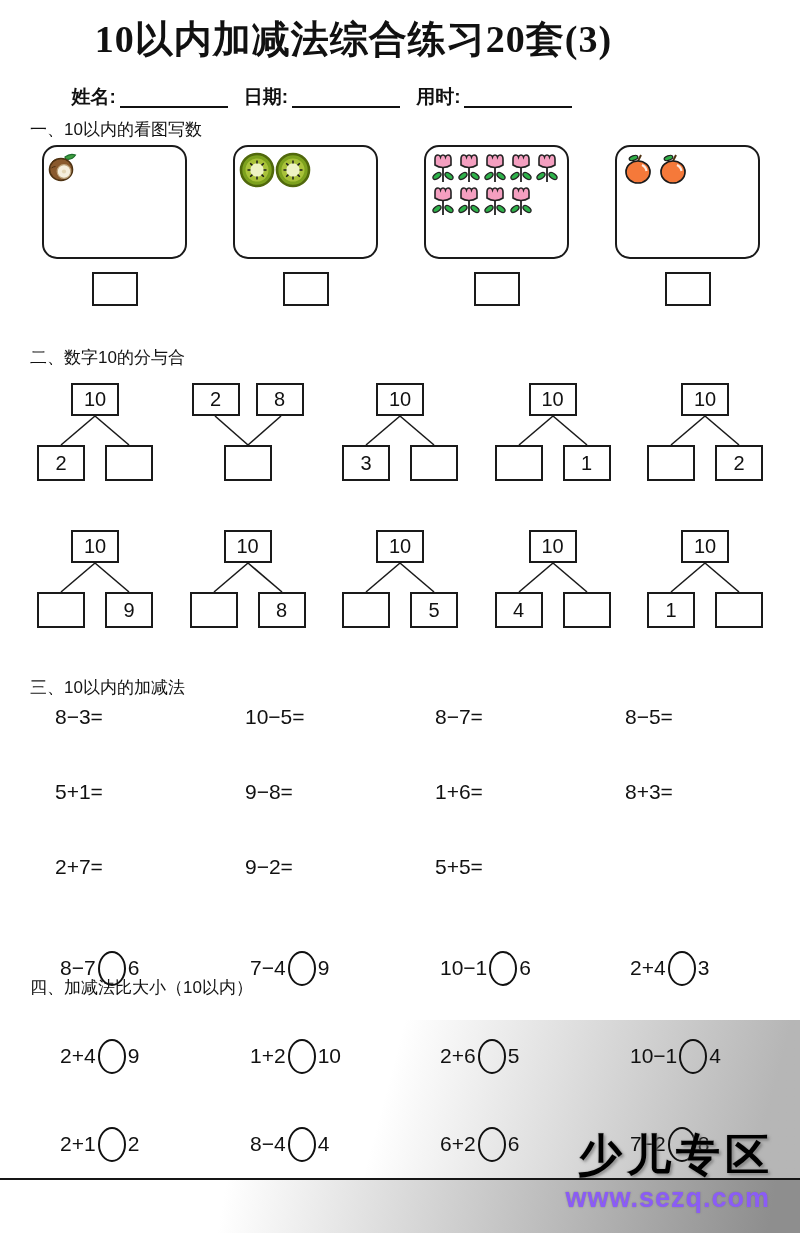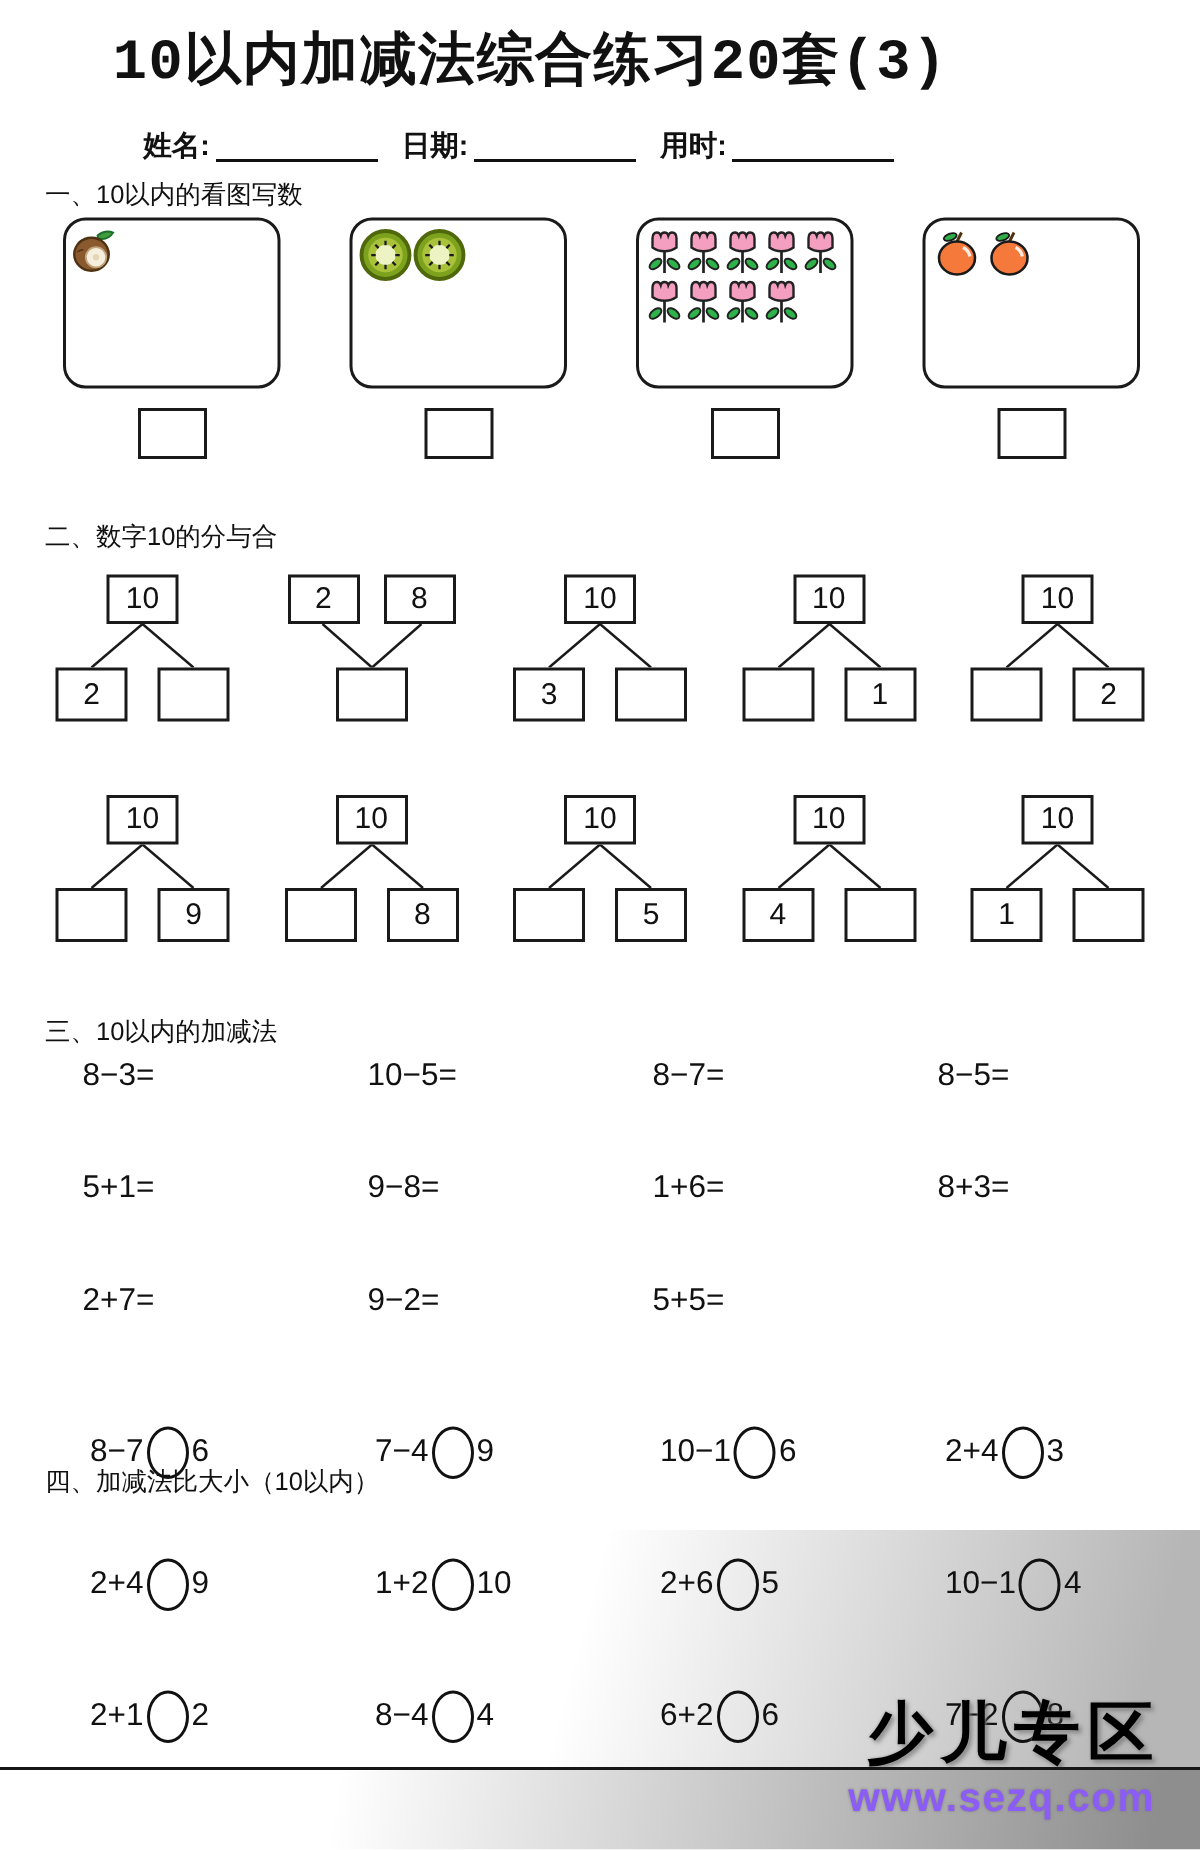--- a/index.html
+++ b/index.html
@@ -1,23 +1,23 @@
 <!DOCTYPE html>
 <html><head>
 <meta charset="utf-8">
 <style>
   html,body{margin:0;padding:0;}
   body{width:800px;height:1233px;position:relative;background:#ffffff;overflow:hidden;
        font-family:"Liberation Sans", sans-serif;color:#111;}
   .abs{position:absolute;}
 
   
-  .title{top:14px;left:0;width:707px;text-align:center;font-family:Liberation Mono, monospace;
+  .title{top:14px;left:0;width:707px;text-align:center;font-family:Liberation Serif, serif;
          font-weight:bold;font-size:38px;letter-spacing:1px;}
-  .meta{top:84px;left:0;width:644px;text-align:center;font-size:19px;font-weight:700;margin-left:24px;}
+  .meta{top:84px;left:0;width:644px;text-align:center;font-size:19px;font-weight:700;}
   .meta .blank{display:inline-block;width:108px;border-bottom:2px solid #111;height:20px;
                vertical-align:bottom;margin:0 16px 2px 4px;}
   .meta .blank:last-child{margin-right:0;}
 
   .h{font-size:17px;font-weight:400;left:30px;}
 
   
   .pics{top:145px;left:42px;display:flex;gap:46px;}
   .pic-cell{width:145px;display:flex;flex-direction:column;align-items:center;}
   .pic-box{width:145px;height:114px;border:2px solid #1a1a1a;border-radius:15px;

